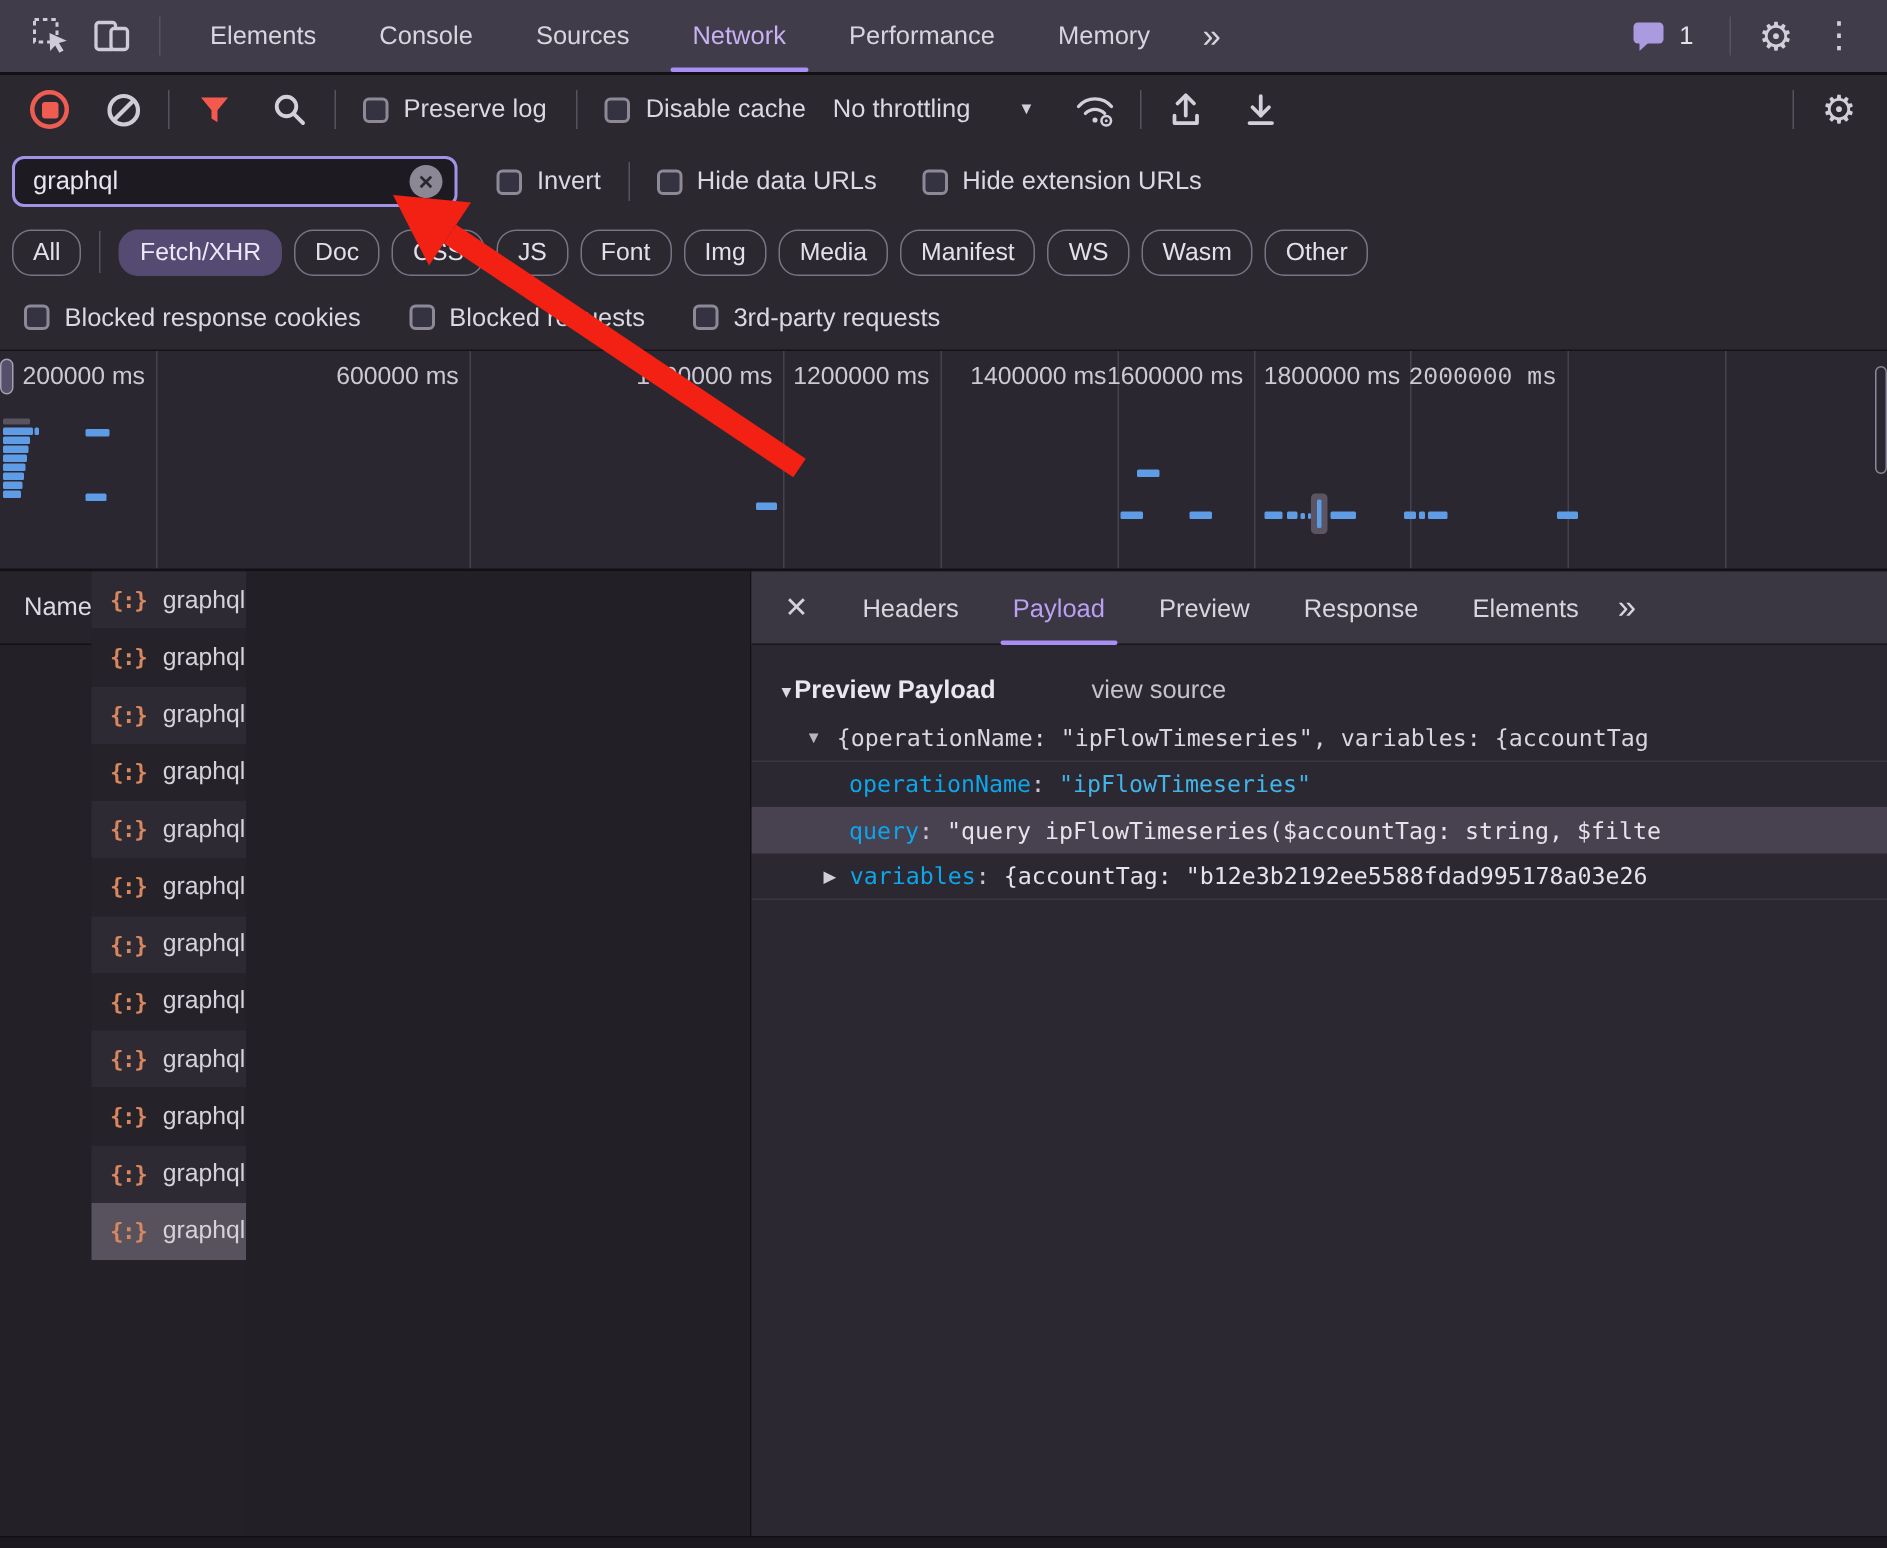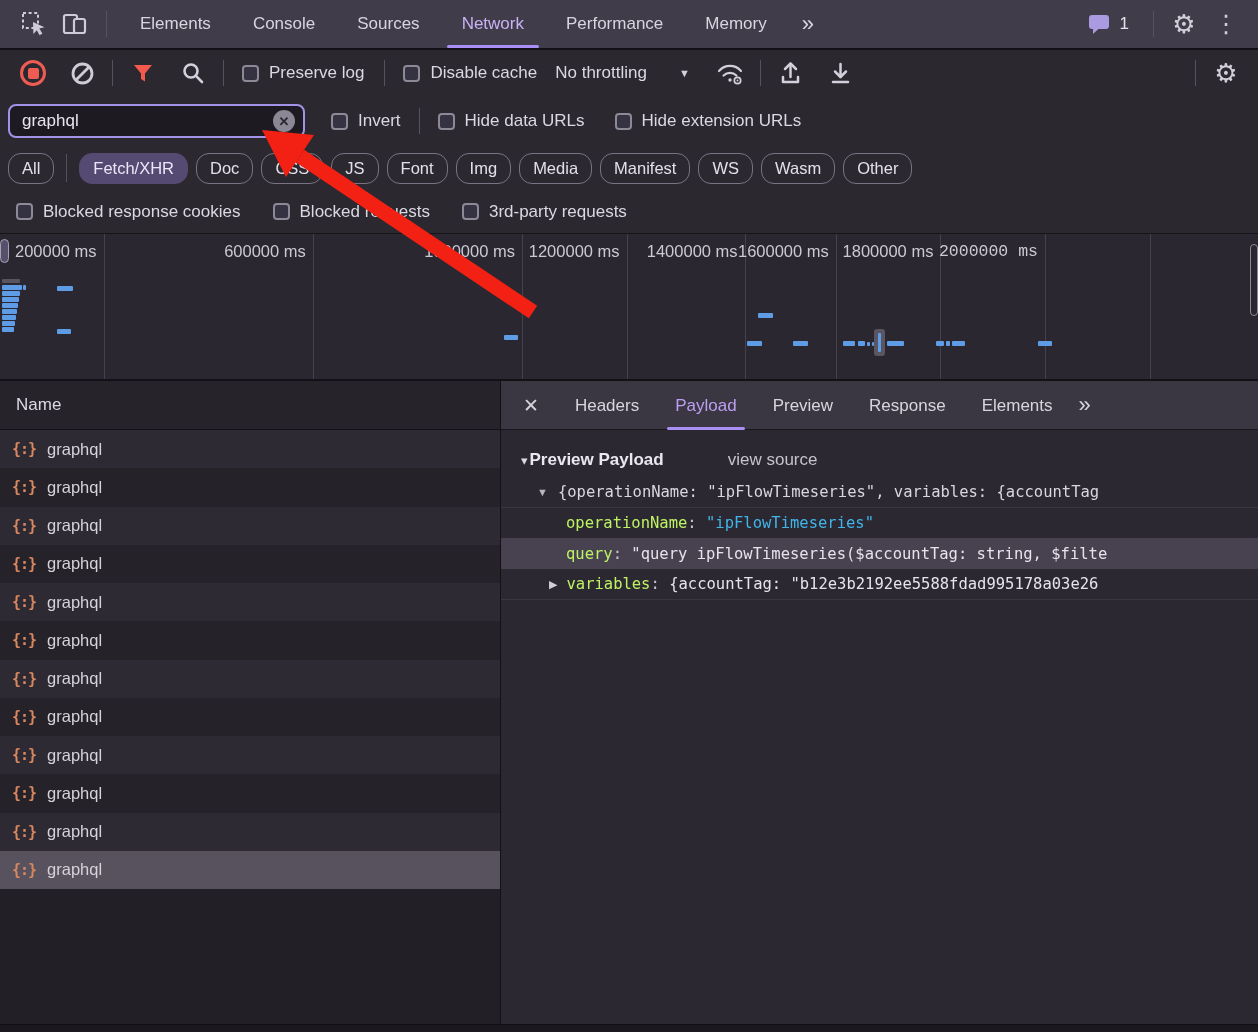--- a/index.html
+++ b/index.html
@@ -61,21 +61,21 @@
   
   .overview { left:0; top:233px; width:1258px; height:148px; background:#2a2731;
               border-top:1px solid #161419; border-bottom:2px solid #131116; overflow:hidden; cursor:crosshair; }
   .ov-cell { position:absolute; top:0; bottom:0; border-right:1px solid #46414e; }
   .ov-label { position:absolute; top:8px; right:7px; font-size:16.5px; color:#ccc8d4; white-space:nowrap; }
   .wbar { position:absolute; background:#5e9ce6; border-radius:1px; }
   .handle { position:absolute; border:1.5px solid #a79fb5; background:#56506a; border-radius:5px; }
 
   
   .leftpanel { left:0; top:381px; width:501px; height:643px; background:#232028;
-               border-right:1px solid #131116; display:flex; flex-direction:column; }
+               border-right:1px solid #131116; display:flex; flex-direction:row; }
   .lp-header { height:49px; background:#26232b; border-bottom:1px solid #131116;
                display:flex; align-items:center; padding-left:16px; color:#dcd9e2; flex:0 0 49px; cursor:pointer; }
   .request-row { height:38.25px; flex:0 0 38.25px; display:flex; align-items:center; padding-left:12px; gap:11px;
                  font-size:16.5px; color:#d5d2da; cursor:pointer; }
   .request-row.odd { background:#2d2a33; }
   .request-row.even { background:#252229; }
   .request-row.selected { background:#57525e; }
   .json-ic { font-family:"DejaVu Sans Mono", monospace; font-size:15px; font-weight:bold; color:#d8875f; letter-spacing:-1px; }
   .lp-rest { flex:1; background:#222026; }
 
@@ -93,21 +93,21 @@
   .pl-title b { font-size:17px; color:#eae7f0; }
   .view-src { margin-left:64px; color:#c6c2ce; cursor:pointer; }
   .mono { font-family:"DejaVu Sans Mono", monospace; font-size:15.5px; white-space:pre; overflow:hidden; }
   .pl-row { height:31px; display:flex; align-items:center; }
   .pl-sum { padding-left:36px; color:#d9d6de; cursor:pointer; }
   .pl-sum .tri { font-family:"Liberation Sans", sans-serif; font-size:11px; color:#b8b4c0; margin-right:10px; }
   .pl-op { padding-left:65px; border-top:1px solid #3a3642; }
   .pl-q  { padding-left:65px; background:#474150; }
   .pl-v  { padding-left:48px; border-bottom:1px solid #3a3642; cursor:pointer; }
   .pl-v .tri { font-family:"Liberation Sans", sans-serif; font-size:11px; color:#d2ced9; margin-right:9px; }
-  .k { color:#bef264; }
+  .k { color:#0ea5e9; }
   .pun { color:#c9c5d2; }
   .cyan { color:#41b4e8; }
   .wht { color:#e6e3ea; }
 
   .footer { left:0; top:1024px; width:1258px; height:8px; background:#1b191f; border-top:1px solid #111014; }
 
   .arrow-svg { left:0; top:0; width:1258px; height:1032px; pointer-events:none; z-index:50; }
 </style>
 </head>
 <body>

